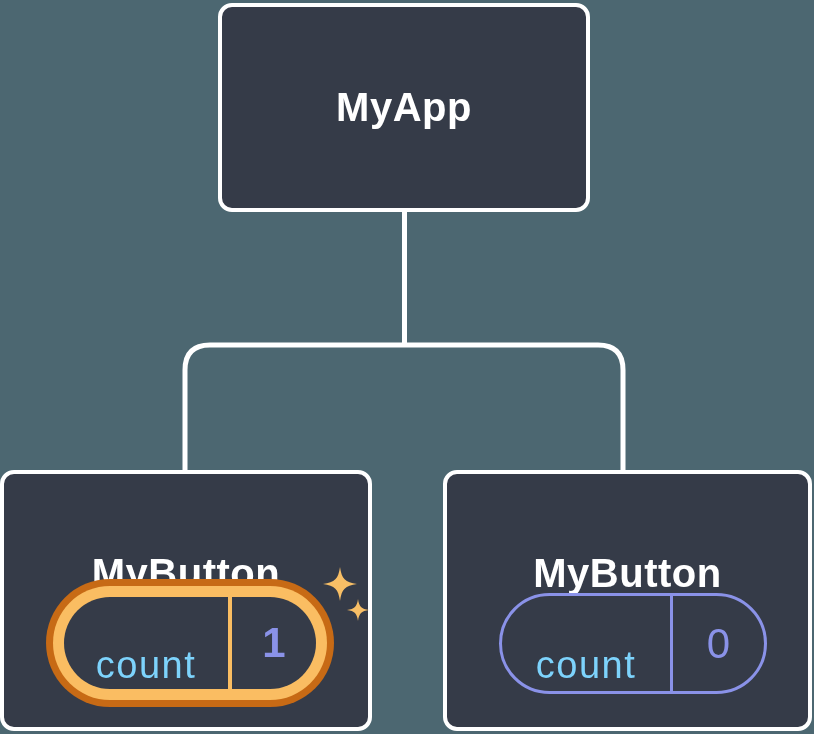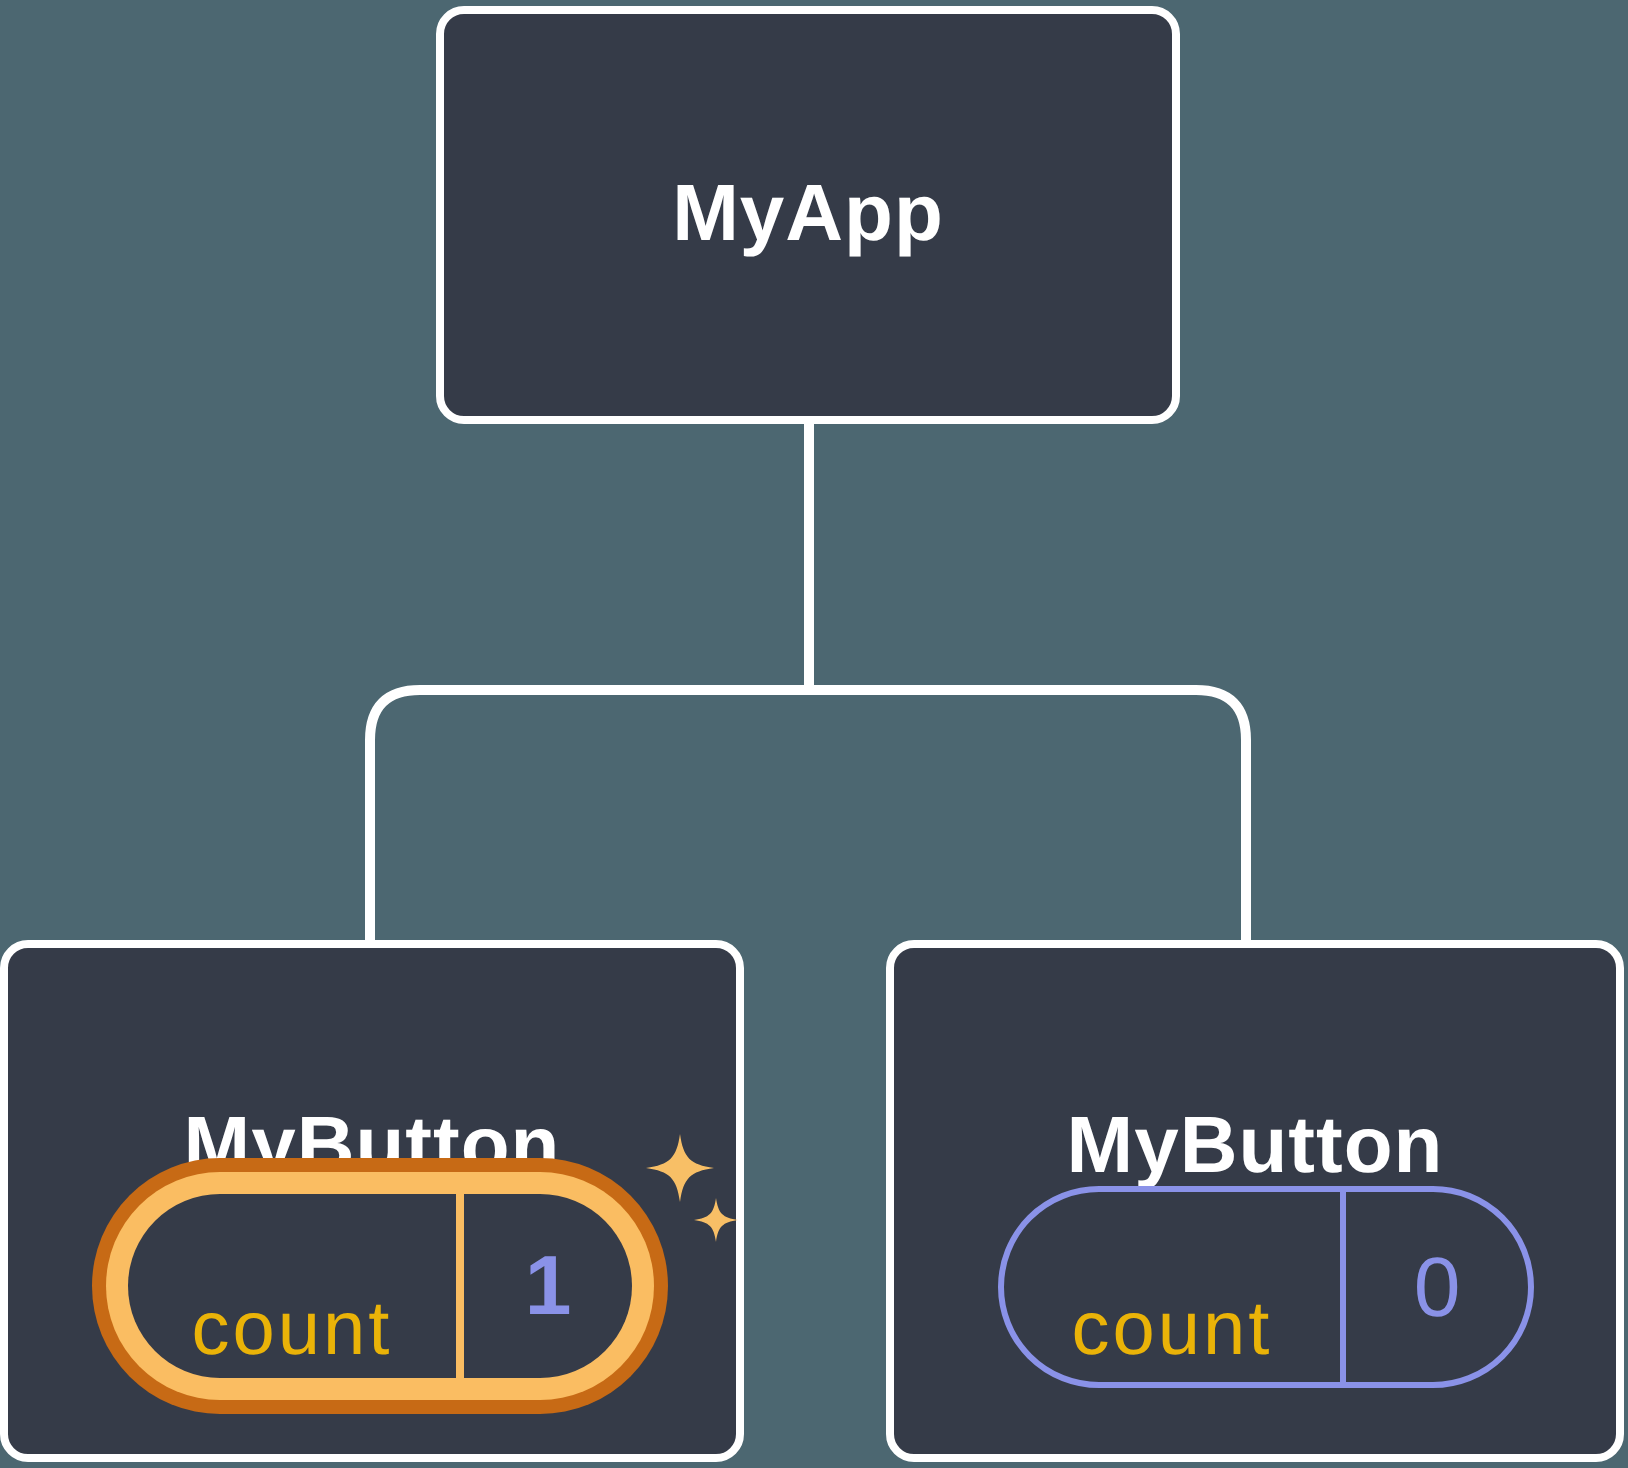--- a/index.html
+++ b/index.html
@@ -91,21 +91,21 @@
     border: 3px solid #8A92E8;
     border-radius: 999px;
     display: flex;
     align-items: stretch;
     overflow: hidden;
   }
   .cell-name {
     display: flex;
     align-items: center;
     justify-content: center;
-    color: #eab308;
+    color: #7dd3fc;
     font-size: 38px;
     letter-spacing: 1.5px;
     margin-top: 44px;
   }
   .pill-core .cell-name { width: 164px; }
   .pill-purple .cell-name { width: 168px; }
   .pill-divider-gold {
     width: 4px;
     background: #FABD62;
   }

